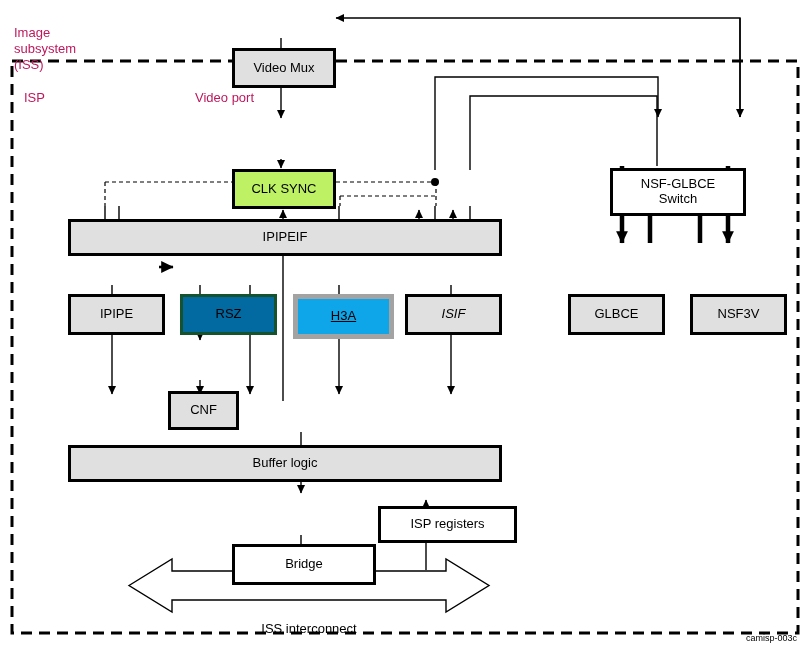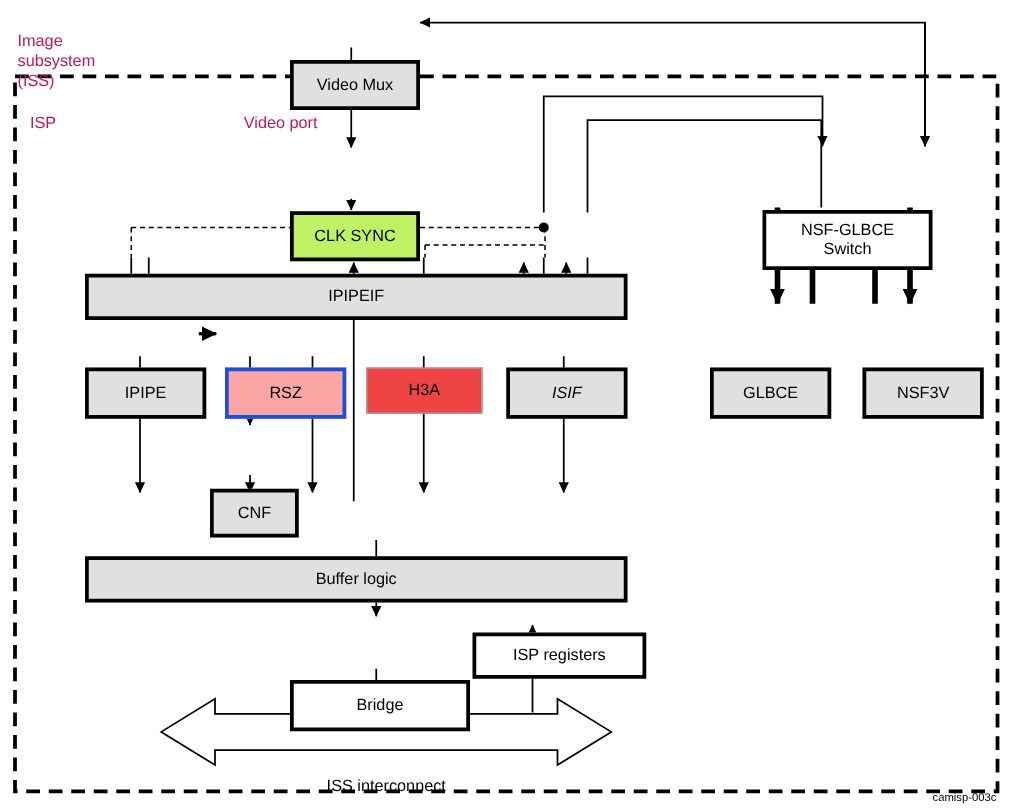--- a/index.html
+++ b/index.html
@@ -149,25 +149,25 @@
   </div>
 
   <div class="boxlabel" style="left:68px; top:175px; width:428px; height:31px; background:#e0e0e0; border:3px solid #000;">
     <span>IPIPEIF</span>
   </div>
 
   <div class="boxlabel" style="left:68px; top:250px; width:91px; height:35px; background:#e0e0e0; border:3px solid #000;">
     <span>IPIPE</span>
   </div>
 
-  <div class="boxlabel" style="left:180px; top:250px; width:91px; height:35px; background:#fca5a5; border:3px solid #1d4ed8;">
+  <div class="boxlabel" style="left:180px; top:250px; width:91px; height:35px; background:#0369a1; border:3px solid #14532d;">
     <span>RSZ</span>
   </div>
 
-  <div class="boxlabel" style="left:293px; top:250px; width:91px; height:35px; background:#ef4444; border:1px solid #a3a3a3;">
+  <div class="boxlabel" style="left:293px; top:250px; width:91px; height:35px; background:#0ea5e9; border:5px solid #a3a3a3;text-decoration:underline;">
     <span>H3A</span>
   </div>
 
   <div class="boxlabel" style="left:405px; top:250px; width:91px; height:35px; background:#e0e0e0; border:3px solid #000;font-style:italic;">
     <span>ISIF</span>
   </div>
 
   <div class="boxlabel" style="left:568px; top:250px; width:91px; height:35px; background:#e0e0e0; border:3px solid #000;">
     <span>GLBCE</span>
   </div>

